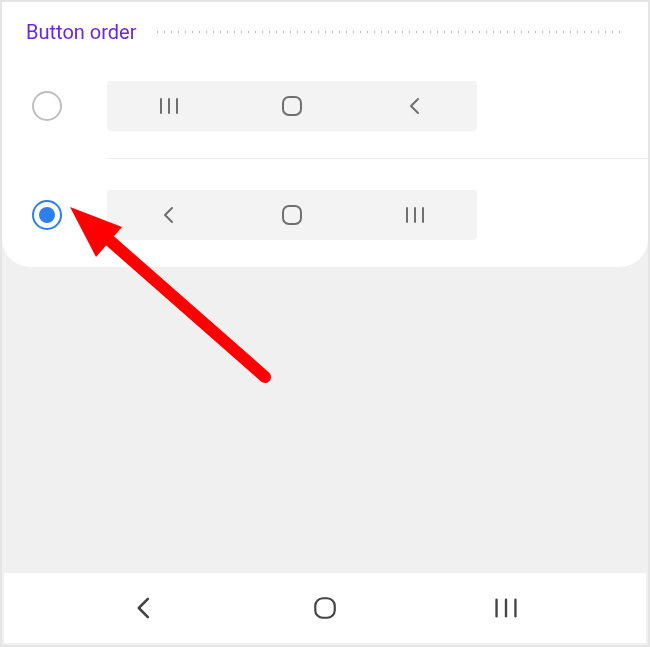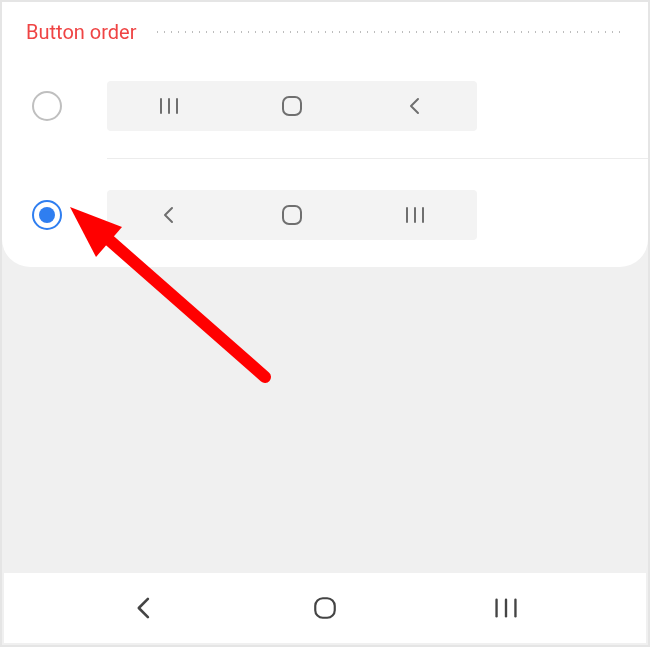--- a/index.html
+++ b/index.html
@@ -12,21 +12,21 @@
       border-bottom-left-radius: 28px;
       border-bottom-right-radius: 28px;
     }
     .section-header {
       display: flex;
       align-items: center;
       padding: 18px 22px 30px 24px;
       gap: 18px;
     }
     .section-title {
-      color: #ef4444;
+      color: #6d28d9;
       font-size: 20px;
       font-weight: 400;
       white-space: nowrap;
     }
     .dotted-line {
       flex: 1;
       height: 2px;
       background-image: radial-gradient(circle, #bdbdbd 1px, transparent 1px);
       background-size: 7px 2px;
       background-repeat: repeat-x;

